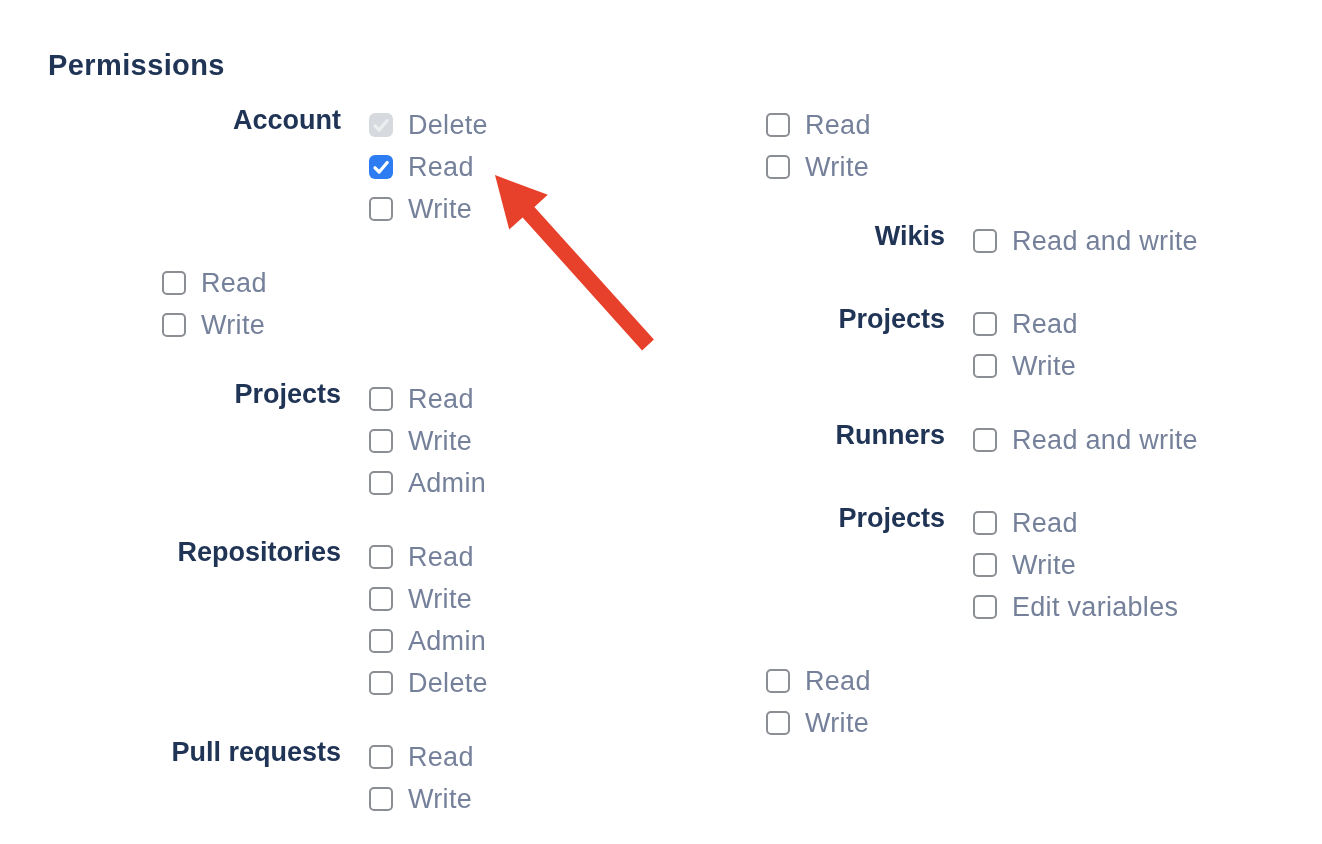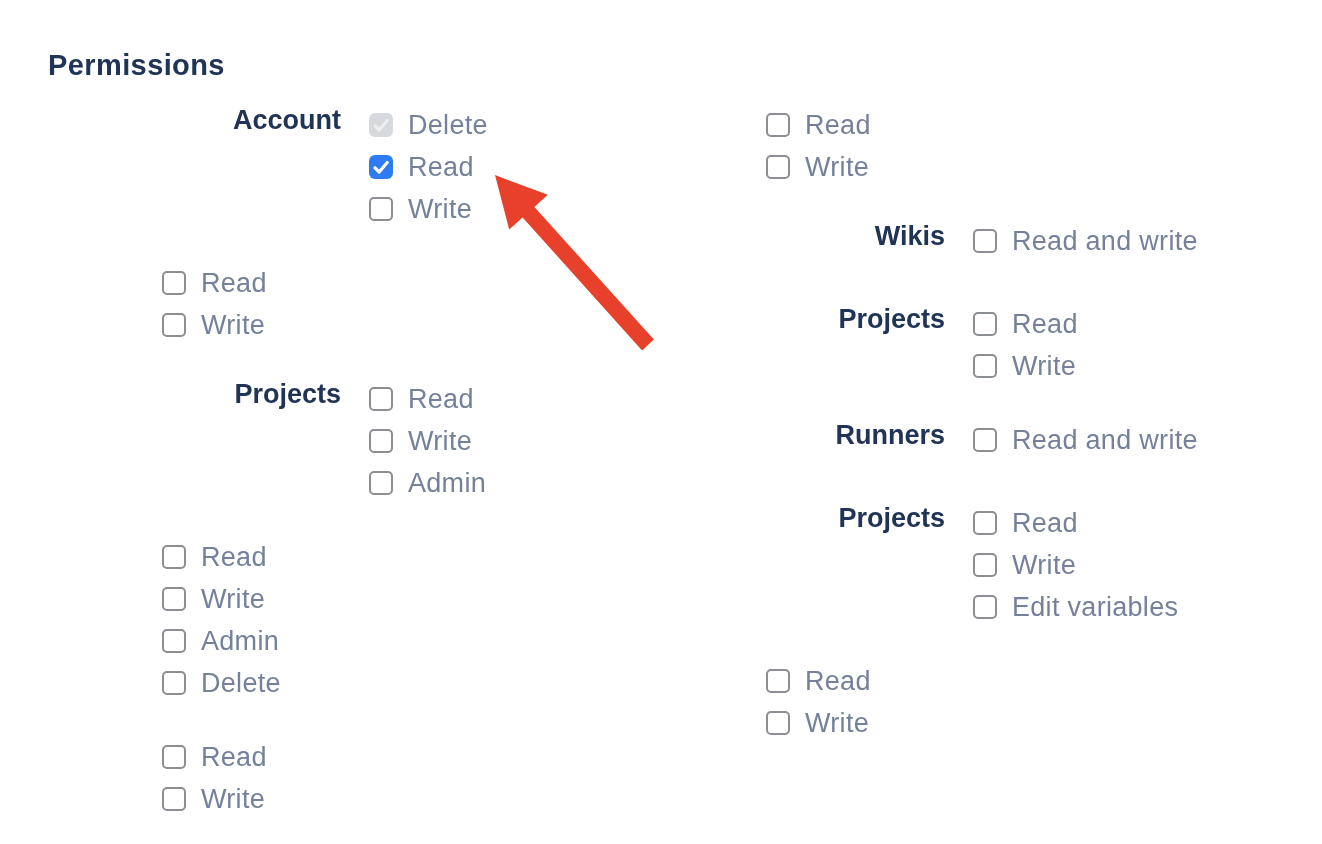--- a/index.html
+++ b/index.html
@@ -116,40 +116,42 @@
               <span class="checkbox unchecked"></span>
               <span class="option-label">Write</span>
             </label>
             <label class="option">
               <span class="checkbox unchecked"></span>
               <span class="option-label">Admin</span>
             </label>
           </div>
         </div>
         <div class="group">
+          <div class="group-label">Repositories</div>
           <div class="options">
             <label class="option">
               <span class="checkbox unchecked"></span>
               <span class="option-label">Read</span>
             </label>
             <label class="option">
               <span class="checkbox unchecked"></span>
               <span class="option-label">Write</span>
             </label>
             <label class="option">
               <span class="checkbox unchecked"></span>
               <span class="option-label">Admin</span>
             </label>
             <label class="option">
               <span class="checkbox unchecked"></span>
               <span class="option-label">Delete</span>
             </label>
           </div>
         </div>
         <div class="group">
+          <div class="group-label">Pull requests</div>
           <div class="options">
             <label class="option">
               <span class="checkbox unchecked"></span>
               <span class="option-label">Read</span>
             </label>
             <label class="option">
               <span class="checkbox unchecked"></span>
               <span class="option-label">Write</span>
             </label>
           </div>

